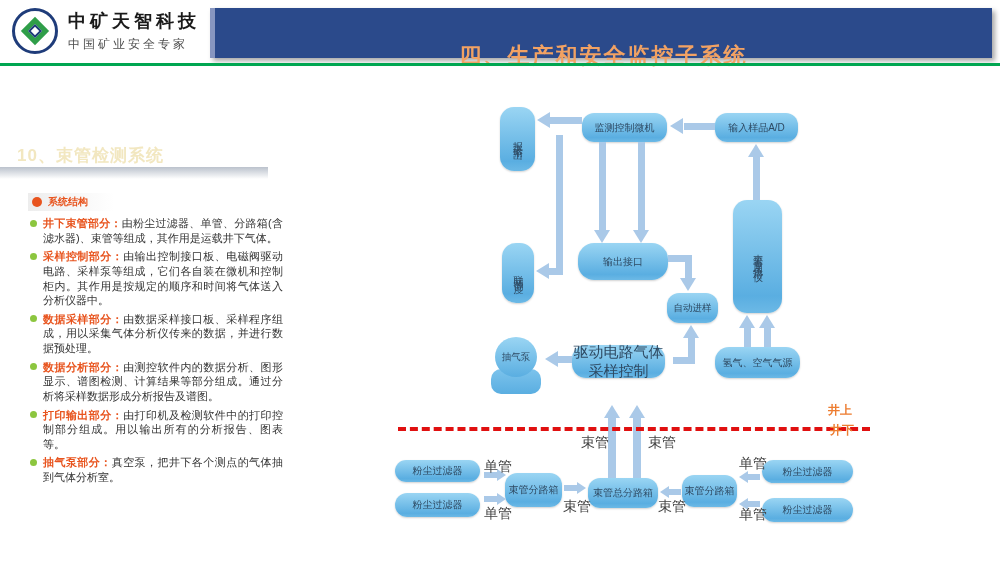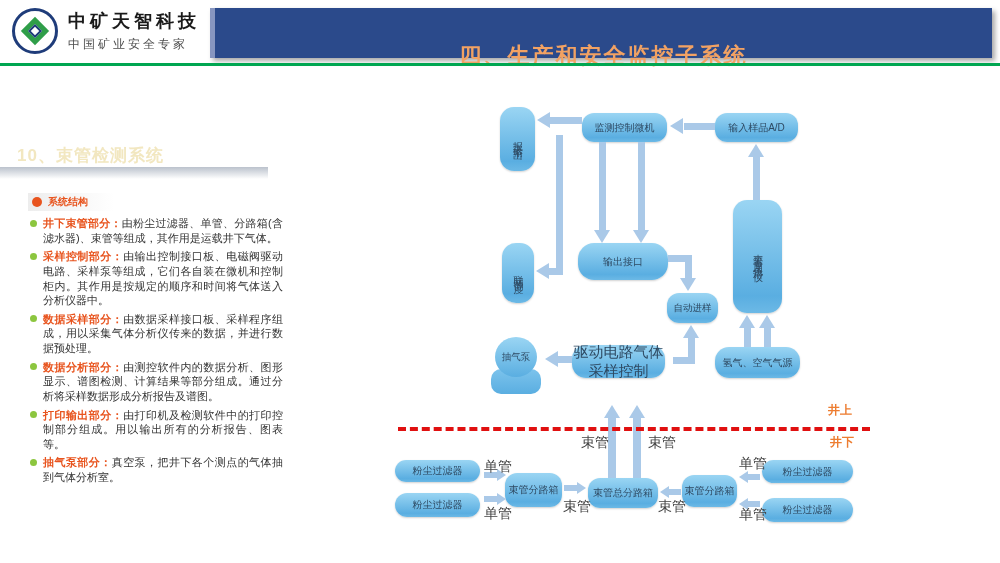--- a/index.html
+++ b/index.html
@@ -176,21 +176,21 @@
     <div class="tri sm t-left" style="left:660px;top:486px;"></div>
     <div class="shaft" style="left:669px;top:489px;width:12px;height:6px;"></div>
 
     <div class="tri sm t-left" style="left:739px;top:471px;"></div>
     <div class="shaft" style="left:748px;top:474px;width:12px;height:6px;"></div>
     <div class="tri sm t-left" style="left:739px;top:498px;"></div>
     <div class="shaft" style="left:748px;top:501px;width:12px;height:6px;"></div>
 
     <div class="dline"></div>
     <div class="geo-label" style="left:828px;top:396px;margin-top:6px;">井上</div>
-    <div class="geo-label" style="left:830px;top:434px;">井下</div>
+    <div class="geo-label" style="left:830px;top:422px;">井下</div>
 
     <div class="pipe-label" style="left:581px;top:434px;">束管</div>
     <div class="pipe-label" style="left:648px;top:434px;">束管</div>
     <div class="pipe-label" style="left:563px;top:498px;">束管</div>
     <div class="pipe-label" style="left:658px;top:498px;">束管</div>
     <div class="pipe-label" style="left:484px;top:458px;">单管</div>
     <div class="pipe-label" style="left:484px;top:505px;">单管</div>
     <div class="pipe-label" style="left:739px;top:455px;">单管</div>
     <div class="pipe-label" style="left:739px;top:506px;">单管</div>
   </div>

